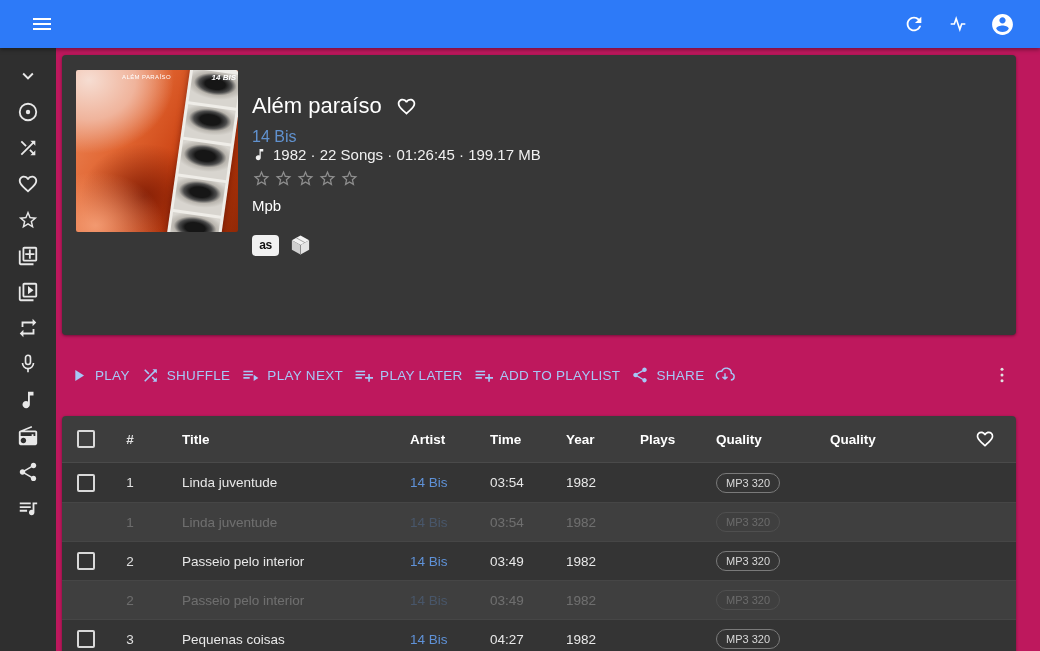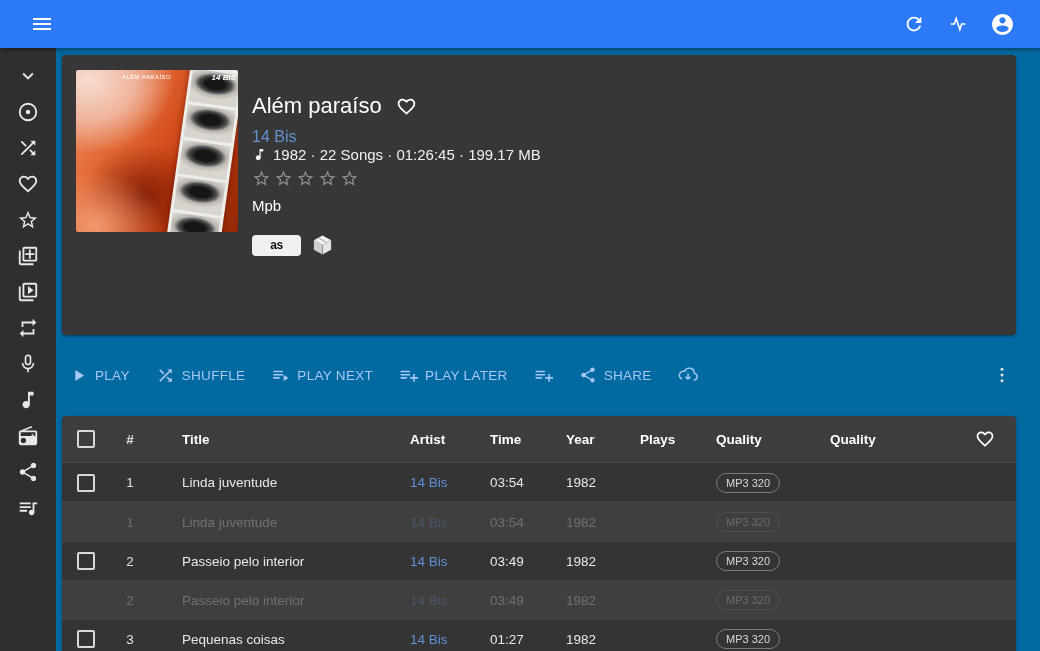--- a/index.html
+++ b/index.html
@@ -15,21 +15,21 @@
              color:#fff; cursor:pointer; border:none; background:none; }
   .topbar .iconbtn { margin-left:8px; }
 
   
   .sidebar { position:absolute; left:0; top:48px; bottom:0; width:56px; background:#2f2f2f;
              display:flex; flex-direction:column; align-items:center; padding-top:10px; z-index:10; }
   .side-item { width:56px; height:36px; display:flex; align-items:center; justify-content:center;
                color:#e8e8e8; cursor:pointer; }
 
   
-  .main { position:absolute; left:56px; top:48px; right:0; bottom:0; background:#0369a1;
+  .main { position:absolute; left:56px; top:48px; right:0; bottom:0; background:#be185d;
           padding:7px 24px 0 6px; overflow:hidden; }
 
   
   .album-card { background:#373737; border-radius:4px; height:280px; padding:15px 14px;
                 display:flex; box-shadow:0 1px 3px rgba(0,0,0,.4); }
   .cover { width:162px; height:162px; position:relative; overflow:hidden; border-radius:2px;
            background:
              radial-gradient(ellipse 70% 55% at 12% 96%, rgba(245,160,120,.9), rgba(245,160,120,0) 60%),
              radial-gradient(ellipse 60% 50% at 42% 78%, rgba(110,18,0,.75), rgba(110,18,0,0) 65%),
              radial-gradient(ellipse 75% 65% at 8% 6%, #f6ddd2 0%, #f0b49c 38%, rgba(240,180,156,0) 70%),
@@ -46,27 +46,27 @@
 
   .album-info { padding:23px 0 0 14px; }
   .title-row { display:flex; align-items:center; color:#fff; }
   .album-title { font-size:22px; font-weight:400; color:#fff; }
   .title-heart { margin-left:14px; color:#fff; cursor:pointer; display:flex; }
   .album-artist { margin-top:9px; font-size:16px; color:#6192cf; cursor:pointer; }
   .album-details { font-size:15px; color:#f0f0f0; display:flex; align-items:center; gap:6px; }
   .stars { margin-top:6px; display:flex; gap:3px; color:#8d8d8d; }
   .album-genre { margin-top:9px; font-size:15px; color:#fff; }
   .badges { margin-top:19px; display:flex; align-items:center; gap:10px; }
-  .lastfm { width:49px; height:21px; background:#f1f1f1; border-radius:4px; color:#111;
+  .lastfm { width:27px; height:21px; background:#f1f1f1; border-radius:4px; color:#111;
             font-weight:bold; font-size:12px; display:flex; align-items:center; justify-content:center;
             cursor:pointer; letter-spacing:-.5px; }
   .mbz { cursor:pointer; display:flex; }
 
   
-  .toolbar { margin-top:21px; height:38px; display:flex; align-items:center; gap:16px; padding-left:2px; }
+  .toolbar { margin-top:21px; height:38px; display:flex; align-items:center; gap:1px; padding-left:2px; }
   .tbtn { display:flex; align-items:center; gap:7px; color:#a6c8f7; font-size:13.5px; font-weight:500;
           letter-spacing:.3px; background:none; border:none; cursor:pointer; padding:4px 5px;
           font-family:"Liberation Sans", sans-serif; }
   .kebab { margin-left:auto; color:#e2e2e2; cursor:pointer; display:flex; padding:4px; }
 
   
   .table-card { margin-top:22px; border-radius:4px 4px 0 0; overflow:hidden;
                 box-shadow:0 1px 3px rgba(0,0,0,.4); }
   .tgrid { display:grid; grid-template-columns:40px 56px 236px 80px 76px 74px 76px 114px 140px 1fr;
            align-items:center; }
@@ -272,20 +272,21 @@
     <button class="tbtn">
       <svg width="19" height="19" viewBox="0 0 24 24" fill="currentColor">
           <path d="M14 10H2v2h12v-2zm0-4H2v2h12V6zm4 8v-4h2v4h4v2h-4v4h-2v-4h-4v-2h4zM2 16h8v-2H2v2z"></path>
         </svg>
       <span>PLAY LATER</span>
     </button>
     <button class="tbtn">
       <svg width="19" height="19" viewBox="0 0 24 24" fill="currentColor">
           <path d="M14 10H2v2h12v-2zm0-4H2v2h12V6zm4 8v-4h2v4h4v2h-4v4h-2v-4h-4v-2h4zM2 16h8v-2H2v2z"></path>
         </svg>
+      <span>ADD TO PLAYLIST</span>
     </button>
     <button class="tbtn">
       <svg width="18" height="18" viewBox="0 0 24 24" fill="currentColor">
           <path d="M18 16.08c-.76 0-1.44.3-1.96.77L8.91 12.7c.05-.23.09-.46.09-.7s-.04-.47-.09-.7l7.05-4.11c.54.5 1.25.81 2.04.81 1.66 0 3-1.34 3-3s-1.34-3-3-3-3 1.34-3 3c0 .24.04.47.09.7L8.04 9.81C7.5 9.31 6.79 9 6 9c-1.66 0-3 1.34-3 3s1.34 3 3 3c.79 0 1.5-.31 2.04-.81l7.12 4.16c-.05.21-.08.43-.08.65 0 1.61 1.31 2.92 2.92 2.92 1.61 0 2.92-1.31 2.92-2.92s-1.31-2.92-2.92-2.92z"></path>
         </svg>
       <span>SHARE</span>
     </button>
     <button class="tbtn">
       <svg width="20" height="20" viewBox="0 0 24 24" fill="none" stroke="currentColor" stroke-width="1.7">
           <path d="M19 18a4 4 0 0 0 .6-7.95A6 6 0 0 0 8 7.7 4.6 4.6 0 0 0 5 16.9"></path>
@@ -378,21 +379,21 @@
       <div class="cell"></div>
     </div>
 
     <div class="tgrid trow">
       <div class="cell" style="padding-left:0;">
           <div class="checkbox"></div>
         </div>
       <div class="cell num">3</div>
       <div class="cell title-cell">Pequenas coisas</div>
       <div class="cell"><span class="rowlink">14 Bis</span></div>
-      <div class="cell">01:27</div>
+      <div class="cell">04:27</div>
       <div class="cell">1982</div>
       <div class="cell"></div>
       <div class="cell"><span class="chip">MP3 320</span></div>
       <div class="cell"></div>
       <div class="cell"></div>
     </div>
 
   </div>
 </div>
 

